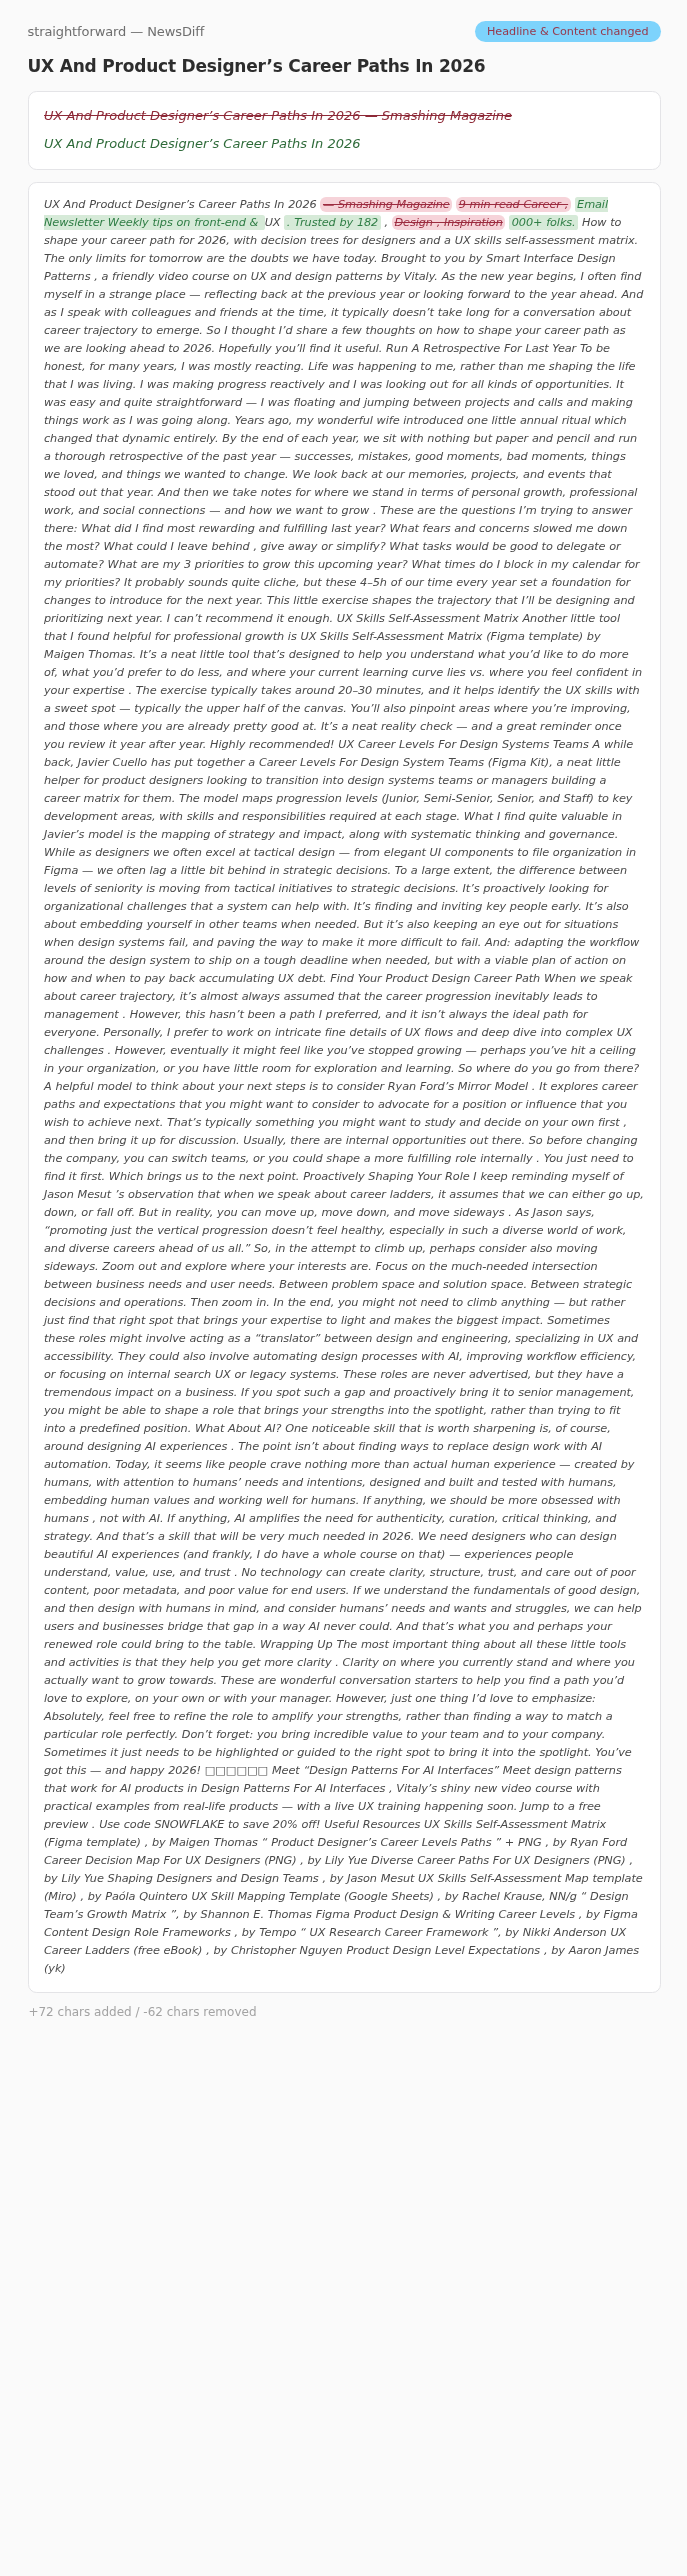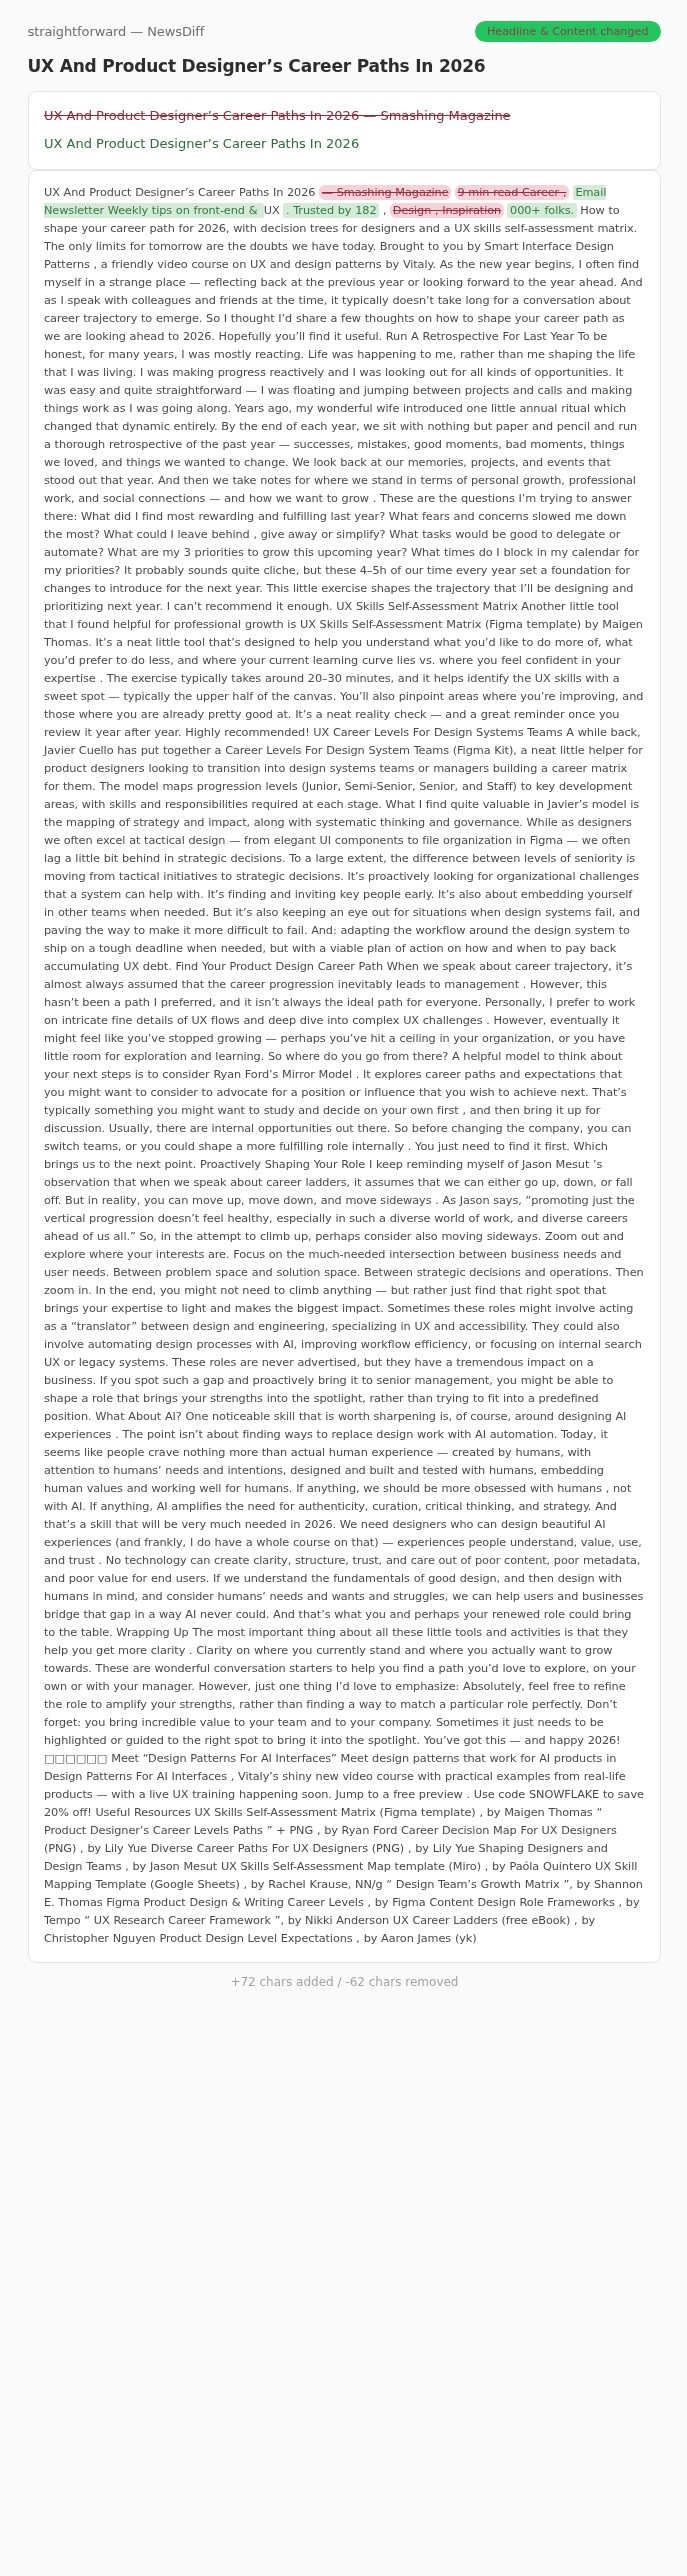--- a/index.html
+++ b/index.html
@@ -17,40 +17,42 @@
     align-items: center;
     justify-content: space-between;
     margin-bottom: 13.8px;
   }
   .source {
     color: #6e6e6e;
     font-size: 13px;
     letter-spacing: -0.1px;
   }
   .badge {
-    background: #22c55e;
+    background: #7dd3fc;
     color: #96394c;
     font-size: 11.2px;
     padding: 4.3px 12px;
     border-radius: 859px;
     white-space: nowrap;
   }
   h1.title {
     font-size: 17px;
     font-weight: 600;
     color: #2d2d2d;
     margin: 0 0 15.5px 0;
     letter-spacing: -0.2px;
   }
   .card {
     background: #ffffff;
     border: 0.9px solid #e4e4e7;
     border-radius: 8.6px;
     padding: 12px 15.5px;
+    margin-bottom: 12px;
     box-sizing: border-box;
+    font-style: italic;
   }
   .headline-card { padding: 13.8px 15.5px; }
   .headline-old {
     color: #8e2a38;
     text-decoration: line-through;
     font-size: 13px;
     line-height: 1.6;
     margin-bottom: 6.9px;
   }
   .headline-new {
@@ -77,21 +79,20 @@
   .diff-text .ins {
     background: #d6ead8;
     color: #2e7d44;
     border-radius: 2.6px;
     padding: 0.9px 2.6px;
   }
   .stats {
     color: #a3a3a3;
     font-size: 12px;
     margin: 12px 0 0 0.9px;
-    text-align: center;
   }
 </style>
 </head>
 <body>
 
 <div class="page">
 
   <div class="topbar">
     <span class="source">straightforward — NewsDiff</span>
     <span class="badge">Headline &amp; Content changed</span>

